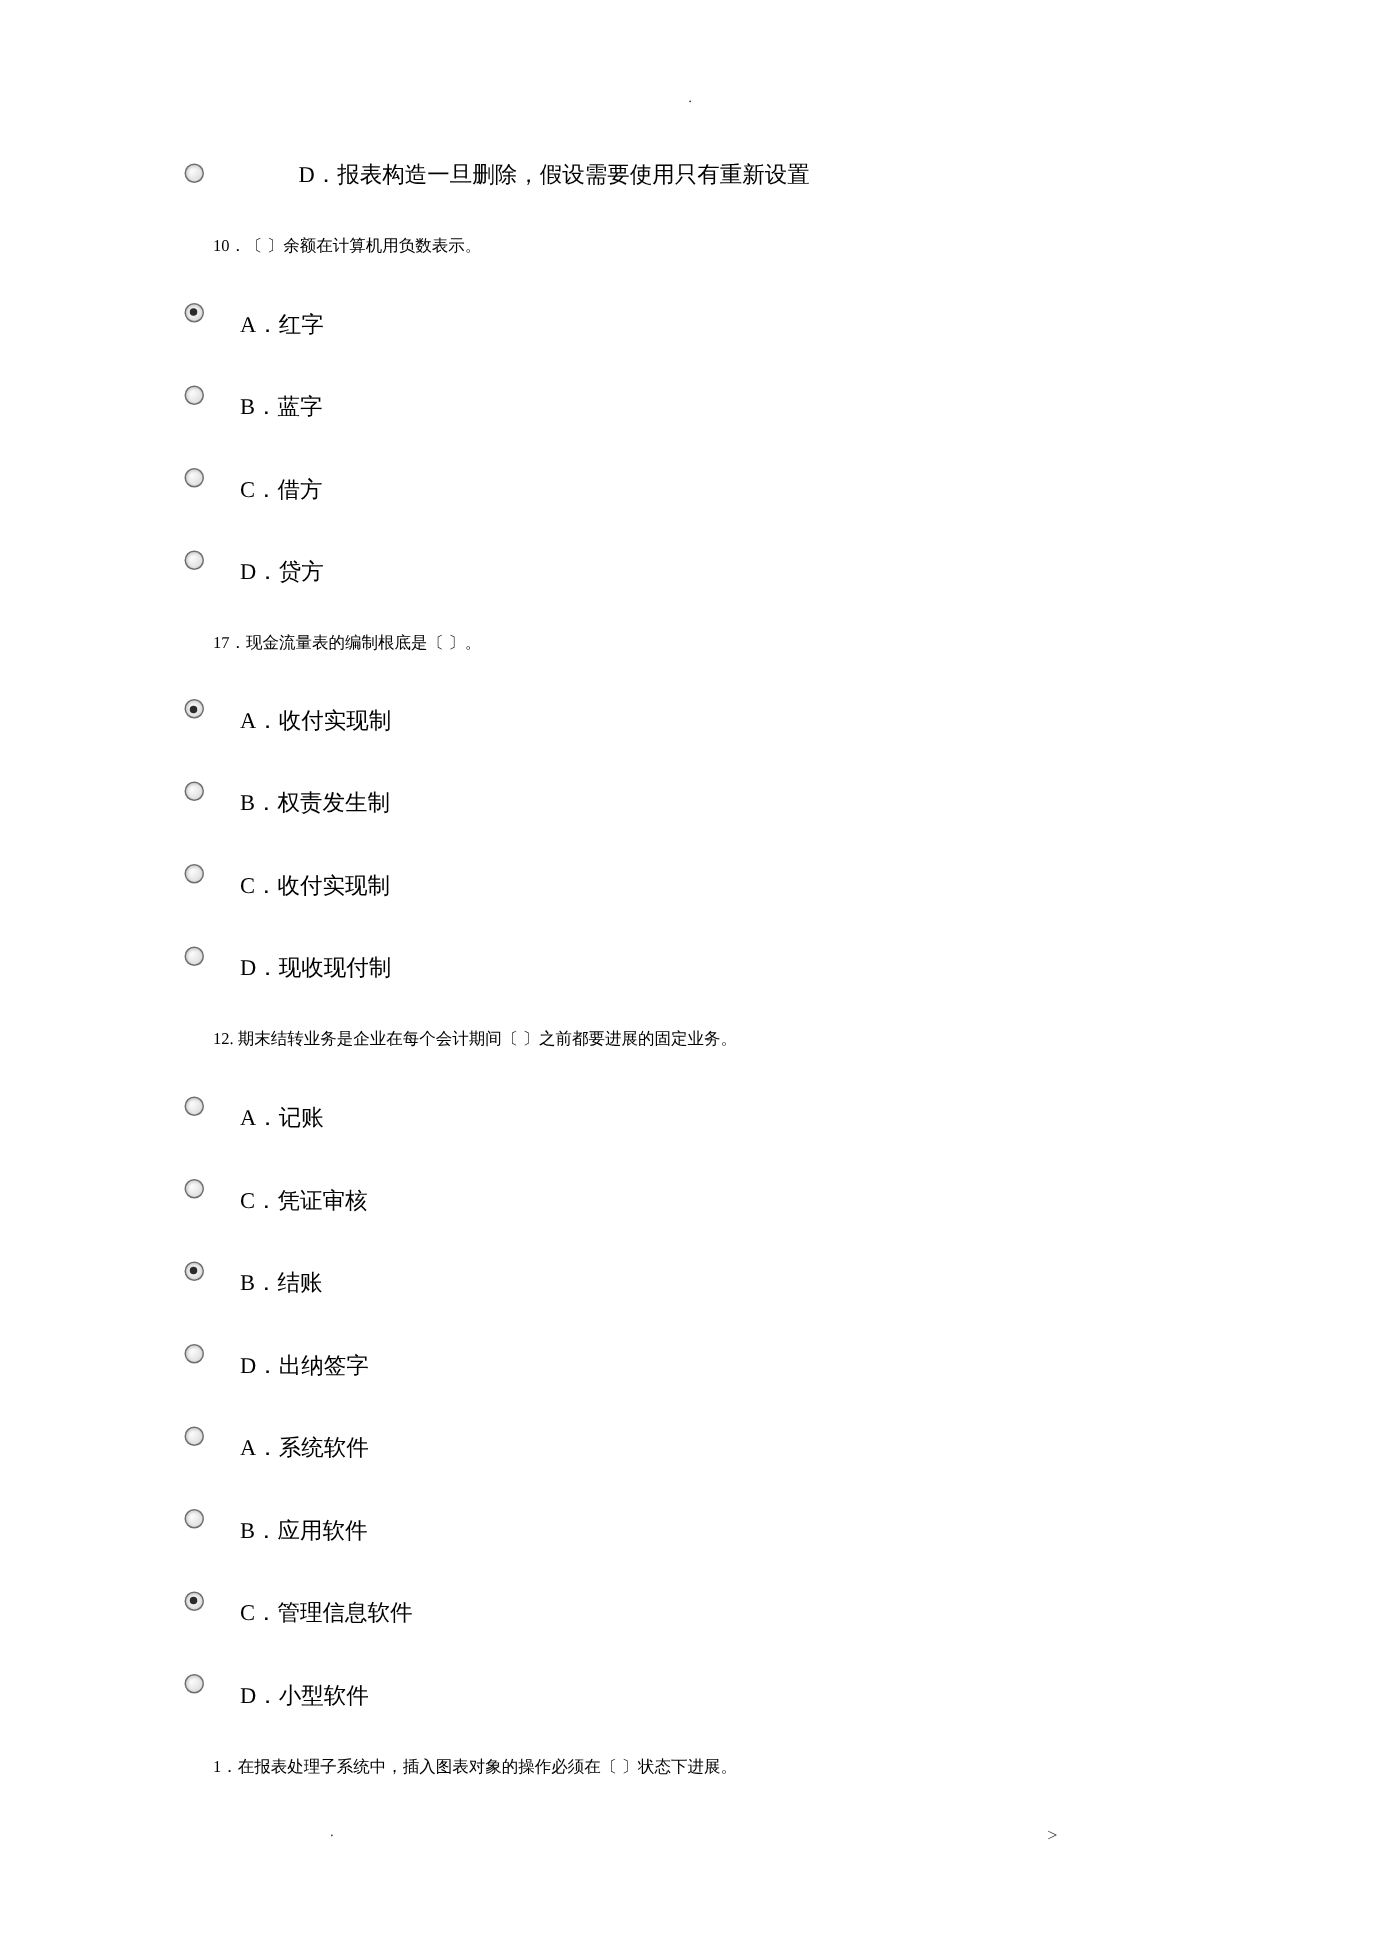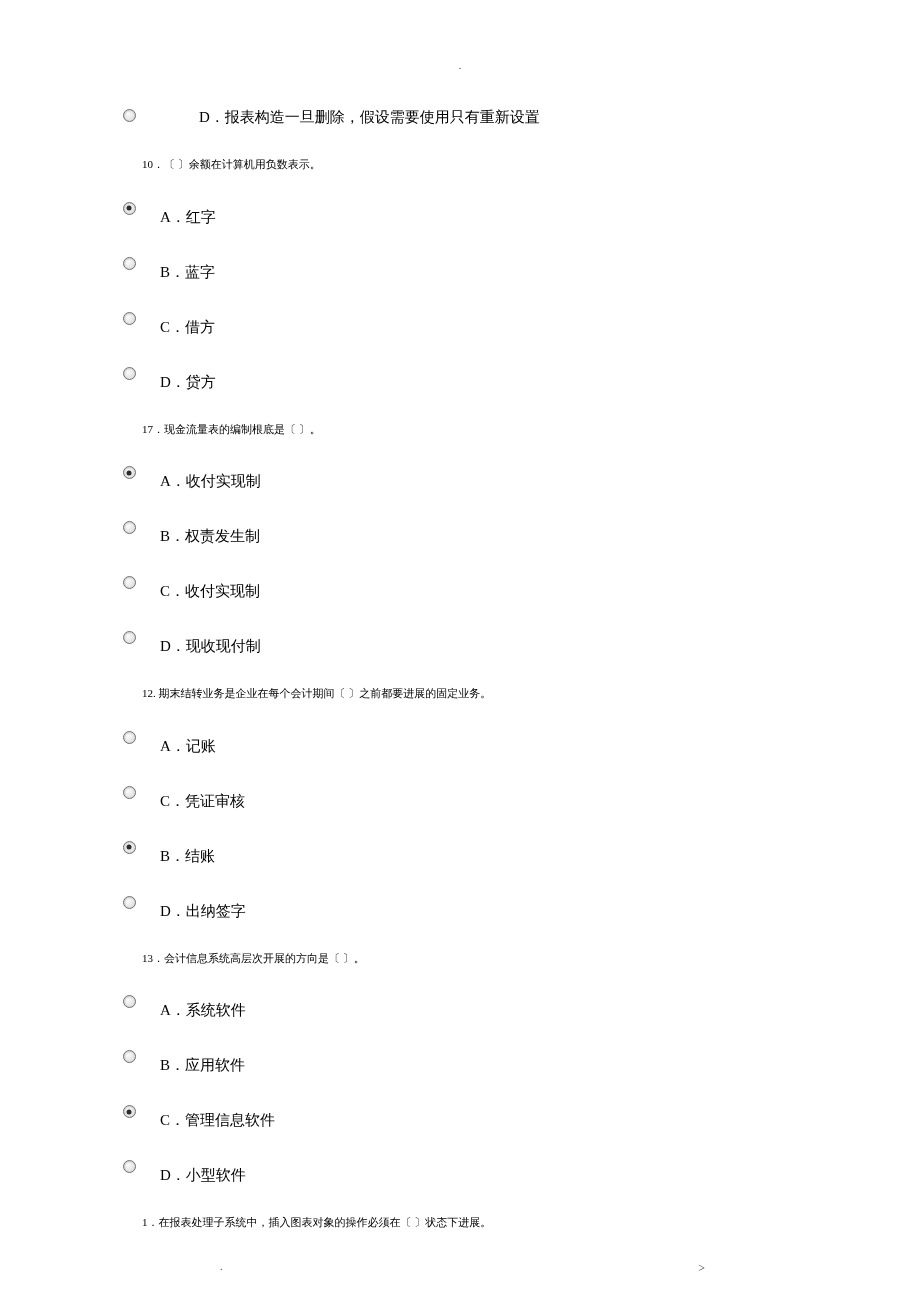--- a/index.html
+++ b/index.html
@@ -189,21 +189,20 @@
     </div>
     <div class="option-text">B．结账</div>
   </div>
   <div class="option-row">
     <div class="radio-wrap">
       <span class="radio-circle"></span>
     </div>
     <div class="option-text">D．出纳签字</div>
   </div>
 
-  <div class="question-prompt">13．会计信息系统高层次开展的方向是〔    〕。</div>
   <div class="option-row">
     <div class="radio-wrap">
       <span class="radio-circle"></span>
     </div>
     <div class="option-text">A．系统软件</div>
   </div>
   <div class="option-row">
     <div class="radio-wrap">
       <span class="radio-circle"></span>
     </div>

